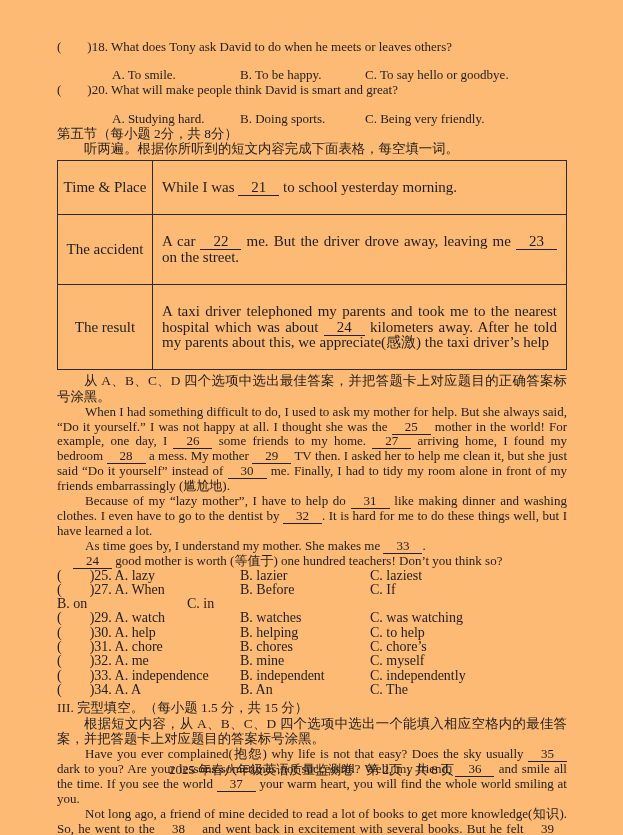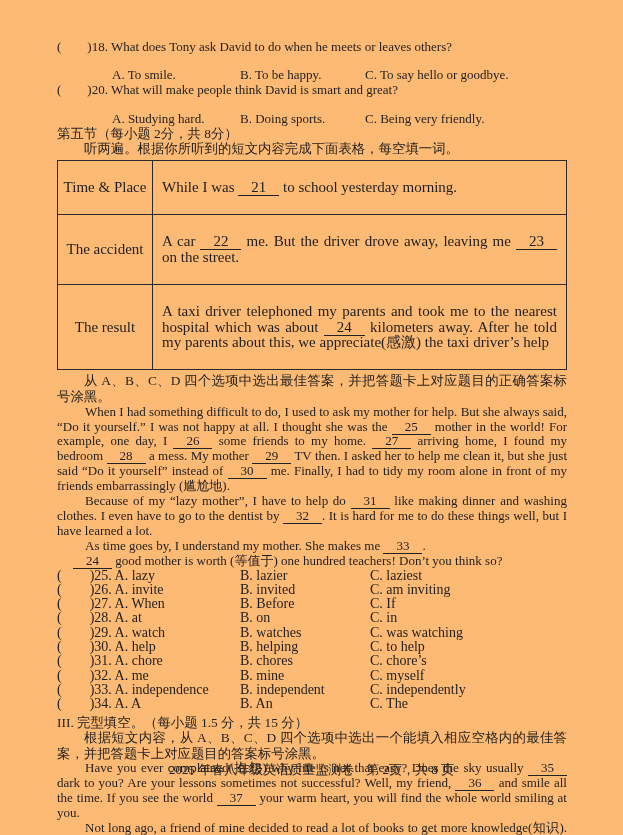--- a/index.html
+++ b/index.html
@@ -82,31 +82,25 @@
     <p class="en">Because of my “lazy mother”, I have to help do <span class="blank">31</span> like making dinner and washing clothes. I even have to go to the dentist by <span class="blank">32</span>. It is hard for me to do these things well, but I have learned a lot.</p>
     <p class="en">As time goes by, I understand my mother. She makes me <span class="blank">33</span>.</p>
     <p class="en short-indent"><span class="blank">24</span> good mother is worth (等值于) one hundred teachers! Don’t you think so?</p>
 
     <div class="opt-row">
       <span class="c1">(        )25. A. lazy</span>
       <span class="c2">B. lazier</span>
       <span class="c3">C. laziest</span>
     </div>
     <div class="opt-row">
-      <span class="c1">(        )26. A. invite</span>
-      <span class="c2">B. invited</span>
-      <span class="c3">C. am inviting</span>
-    </div>
-    <div class="opt-row">
       <span class="c1">(        )27. A. When</span>
       <span class="c2">B. Before</span>
       <span class="c3">C. If</span>
     </div>
     <div class="opt-row">
-      <span class="c1">(        )28. A. at</span>
       <span class="c2">B. on</span>
       <span class="c3">C. in</span>
     </div>
     <div class="opt-row">
       <span class="c1">(        )29. A. watch</span>
       <span class="c2">B. watches</span>
       <span class="c3">C. was watching</span>
     </div>
     <div class="opt-row">
       <span class="c1">(        )30. A. help</span>

